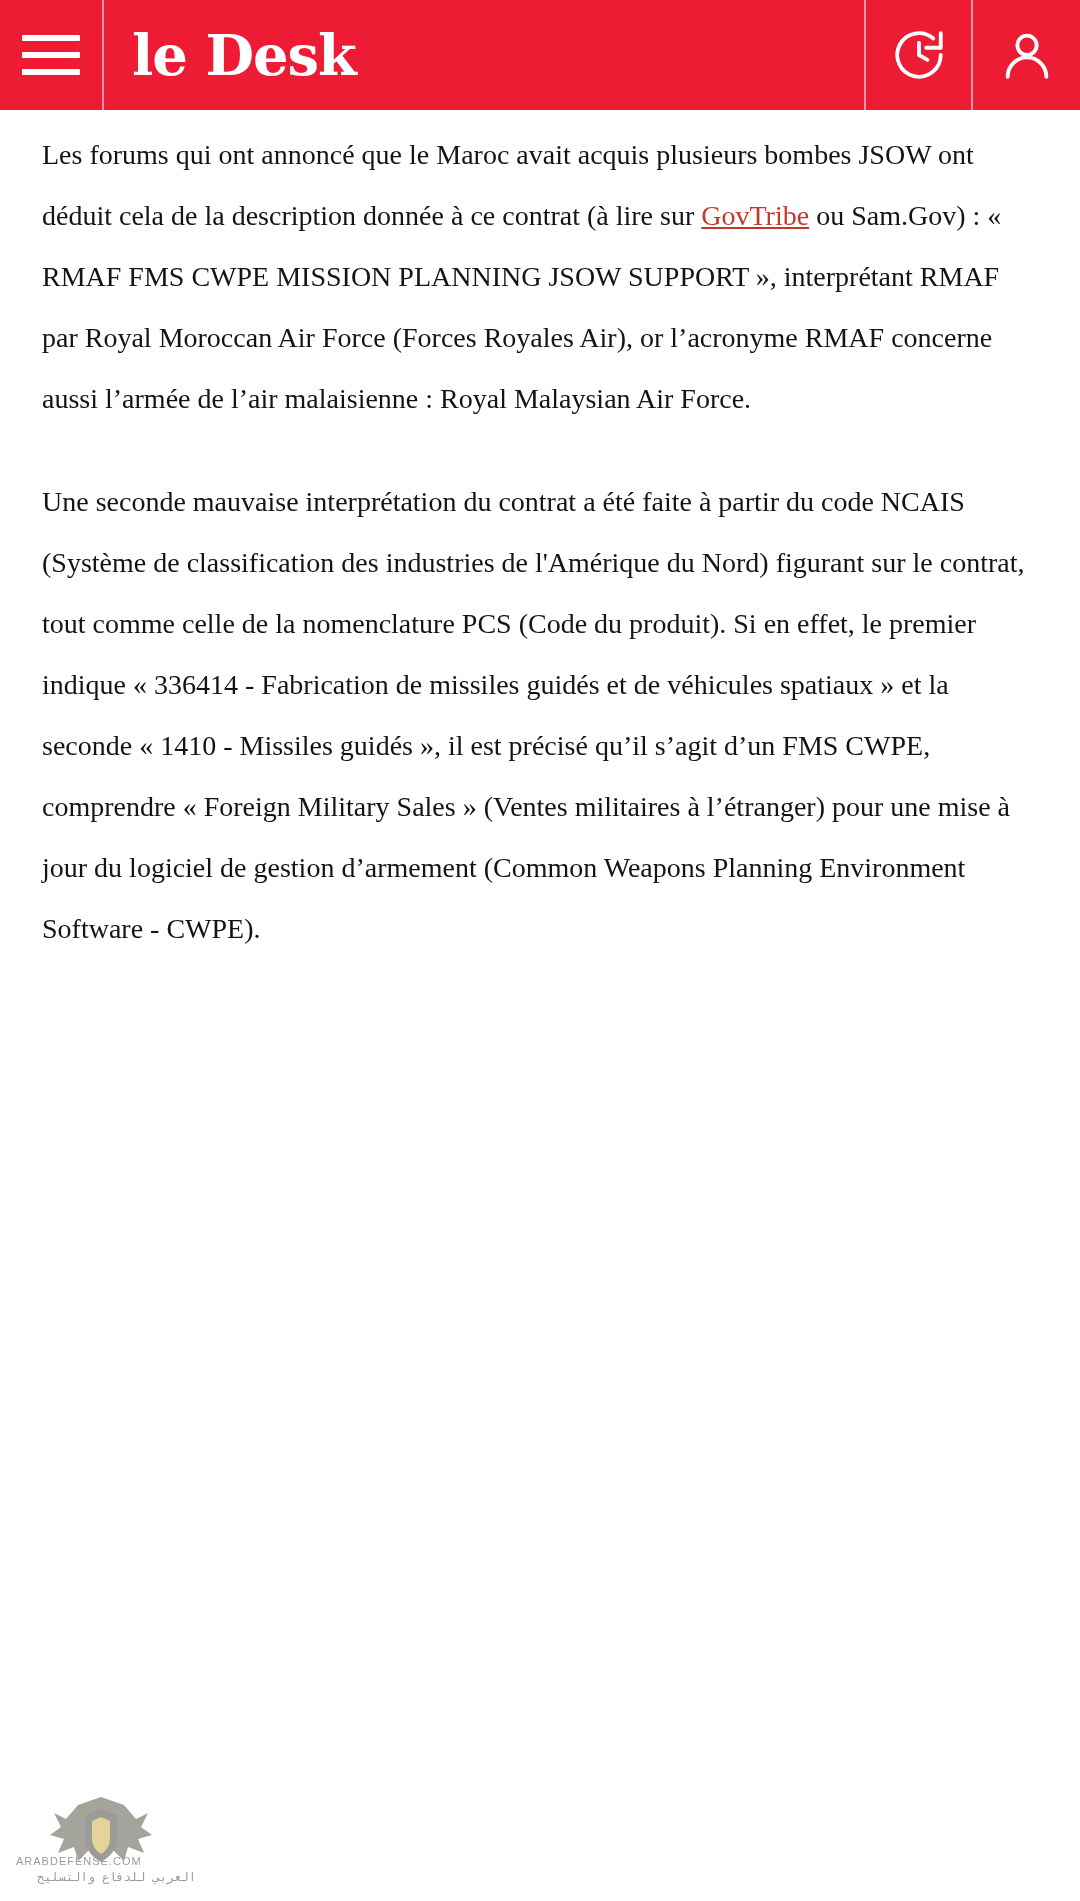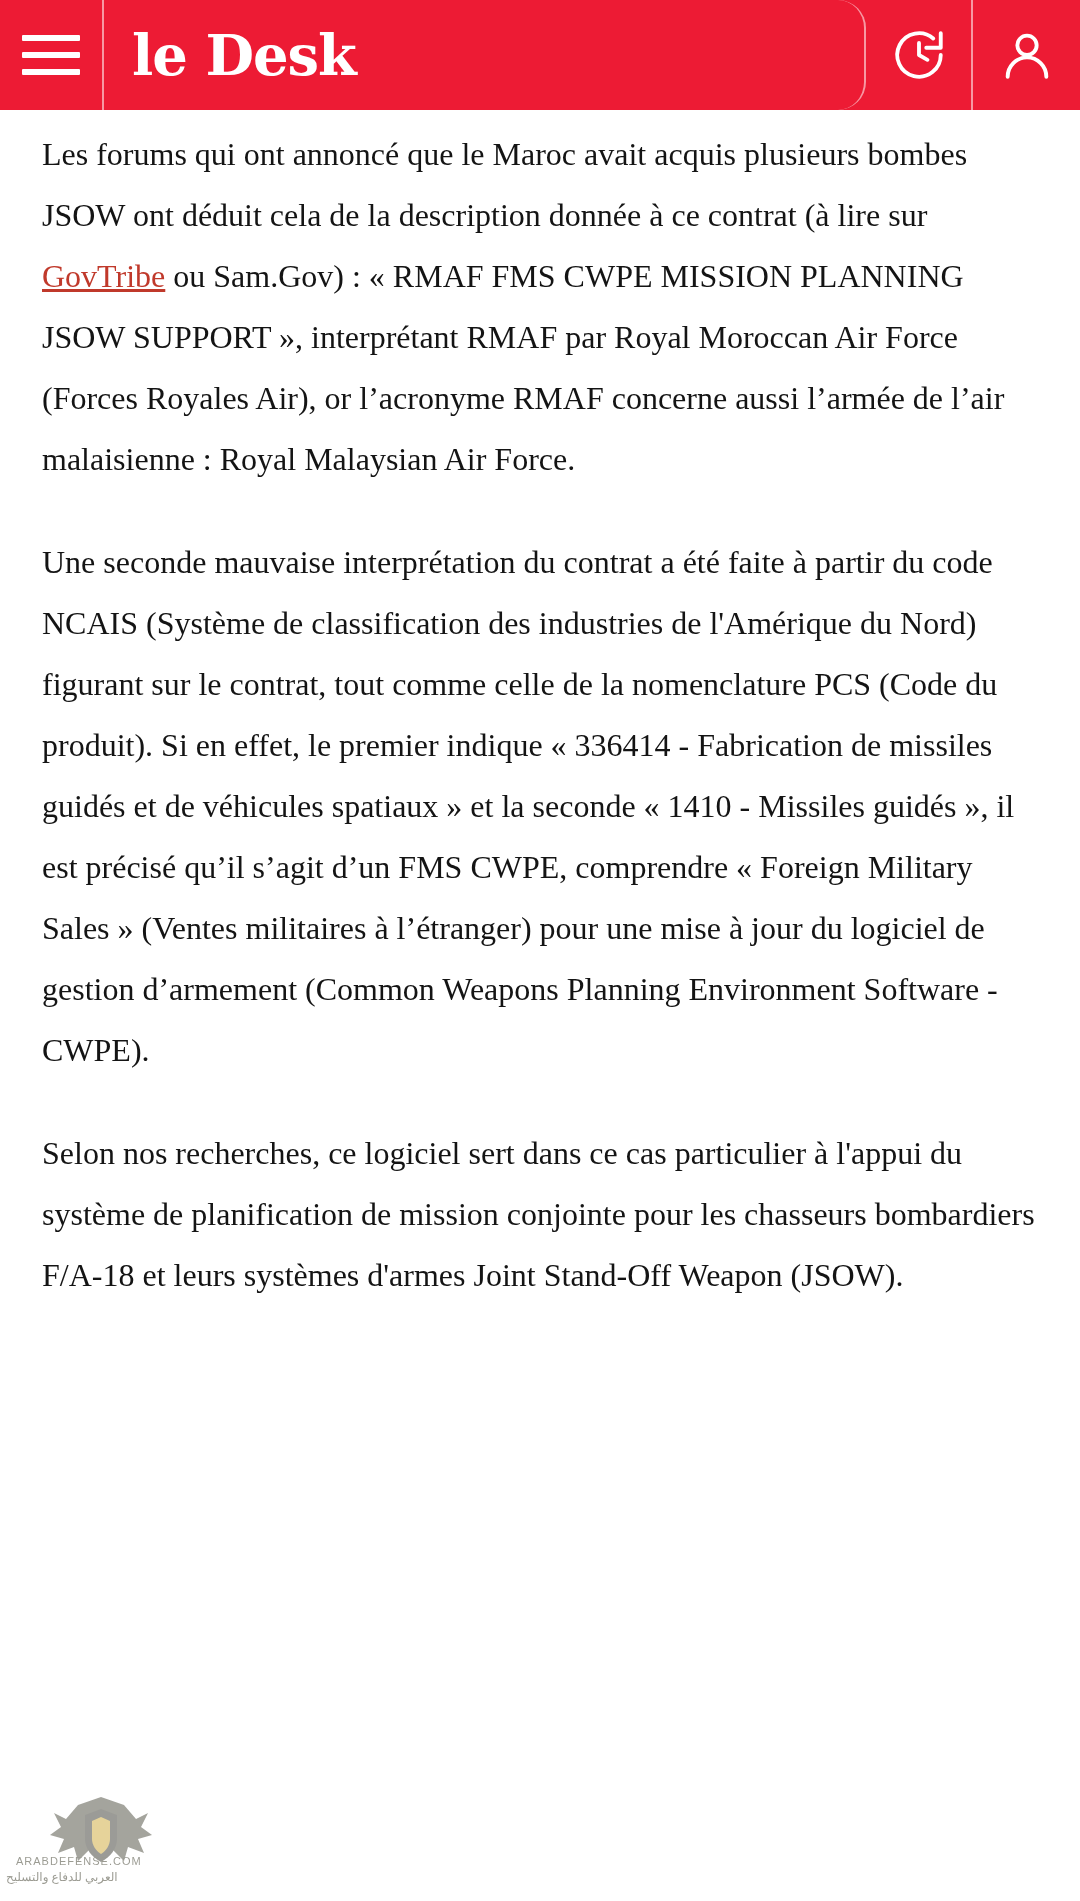--- a/index.html
+++ b/index.html
@@ -48,21 +48,20 @@
     display: block;
     height: 6px;
     background: #ffffff;
     border-radius: 1px;
   }
   .brand-cell {
     flex: 1;
     justify-content: flex-start;
     padding-left: 28px;
     border-right: 2px solid rgba(255,255,255,0.55);
-    border-radius: 28px;
   }
   .brand {
     color: #ffffff;
     font-family: "DejaVu Serif", serif;
     font-weight: bold;
     font-size: 56px;
     letter-spacing: -1px;
     line-height: 1;
   }
   .icon-cell {
@@ -78,21 +77,21 @@
     position: absolute;
     top: 110px;
     left: 0;
     width: 1080px;
     padding: 14px 42px 0 42px;
     box-sizing: border-box;
   }
   .article p {
     margin: 0 0 42px 0;
     font-family: "Liberation Serif", serif;
-    font-size: 32px;
+    font-size: 28px;
     line-height: 61px;
     color: #141414;
     text-align: left;
   }
   .article p:last-child { margin-bottom: 0; }
   .article a {
     color: #c0392b;
     text-decoration: underline;
   }
 
@@ -114,22 +113,22 @@
     font-family: "Liberation Sans", sans-serif;
     font-size: 11px;
     letter-spacing: 1px;
     color: #4a4a3a;
   }
   .wm-text2 {
     position: absolute;
     left: 0px;
     bottom: 8px;
     width: 190px;
-    text-align: left;
-    font-family: Liberation Serif, serif;
+    text-align: right;
+    font-family: Liberation Mono, monospace;
     font-size: 12px;
     color: #4a4a3a;
   }
 </style>
 </head>
 <body>
 
 <div class="header">
 
   <div class="hdr-cell menu-cell">
@@ -161,23 +160,20 @@
 
 </div>
 
 <div class="article">
   <p>
     <span>Les forums qui ont annoncé que le Maroc avait acquis plusieurs bombes JSOW ont déduit cela de la description donnée à ce contrat (à lire sur </span><a href="#">GovTribe</a><span> ou Sam.Gov) : « RMAF FMS CWPE MISSION PLANNING JSOW SUPPORT », interprétant RMAF par Royal Moroccan Air Force (Forces Royales Air), or l’acronyme RMAF concerne aussi l’armée de l’air malaisienne : Royal Malaysian Air Force.</span>
   </p>
   <p>
     <span>Une seconde mauvaise interprétation du contrat a été faite à partir du code NCAIS (Système de classification des industries de l'Amérique du Nord) figurant sur le contrat, tout comme celle de la nomenclature PCS (Code du produit). Si en effet, le premier indique « 336414 - Fabrication de missiles guidés et de véhicules spatiaux » et la seconde « 1410 - Missiles guidés », il est précisé qu’il s’agit d’un FMS CWPE, comprendre « Foreign Military Sales » (Ventes militaires à l’étranger) pour une mise à jour du logiciel de gestion d’armement (Common Weapons Planning Environment Software - CWPE).</span>
   </p>
-  <p>
-    <span>Selon nos recherches, ce logiciel sert dans ce cas particulier à l'appui du système de planification de mission conjointe pour les chasseurs bombardiers F/A-18 et leurs systèmes d'armes Joint Stand-Off Weapon (JSOW).</span>
-  </p>
 </div>
 
 <div class="watermark">
   <svg width="190" height="110" viewBox="0 0 190 110">
     <g fill="#3d3d2e" opacity="0.85">
       <path d="M95 14 L72 22 L60 36 L48 30 L55 44 L44 52 L58 56 L52 70 L68 64 L72 78 L84 66 L95 74 L106 66 L118 78 L122 64 L138 70 L132 56 L146 52 L135 44 L142 30 L130 36 L118 22 Z"></path>
       <path d="M95 26 L79 32 L79 56 C79 66 86 74 95 79 C104 74 111 66 111 56 L111 32 Z" fill="#2a2a20"></path>
       <path d="M95 34 L86 38 L86 56 C86 62 90 68 95 71 C100 68 104 62 104 56 L104 38 Z" fill="#c9a227"></path>
     </g>
   </svg>

